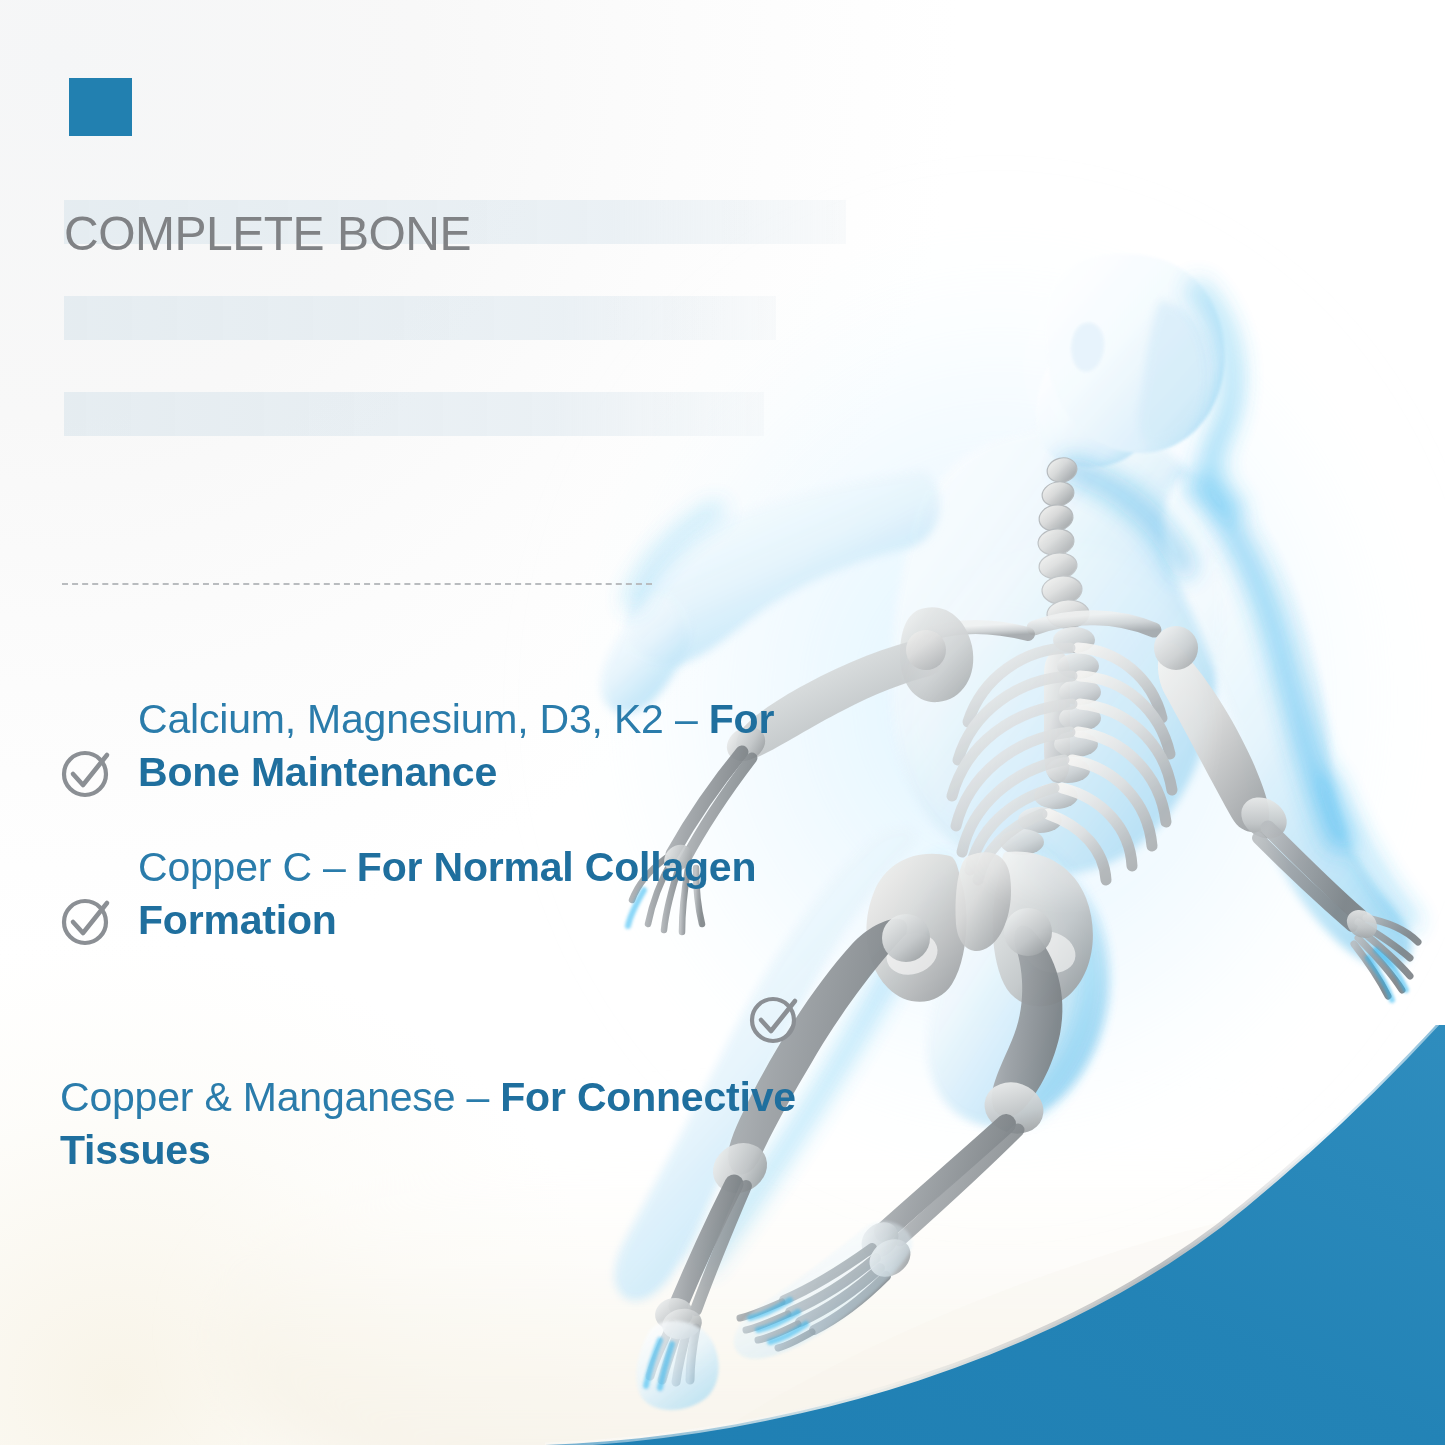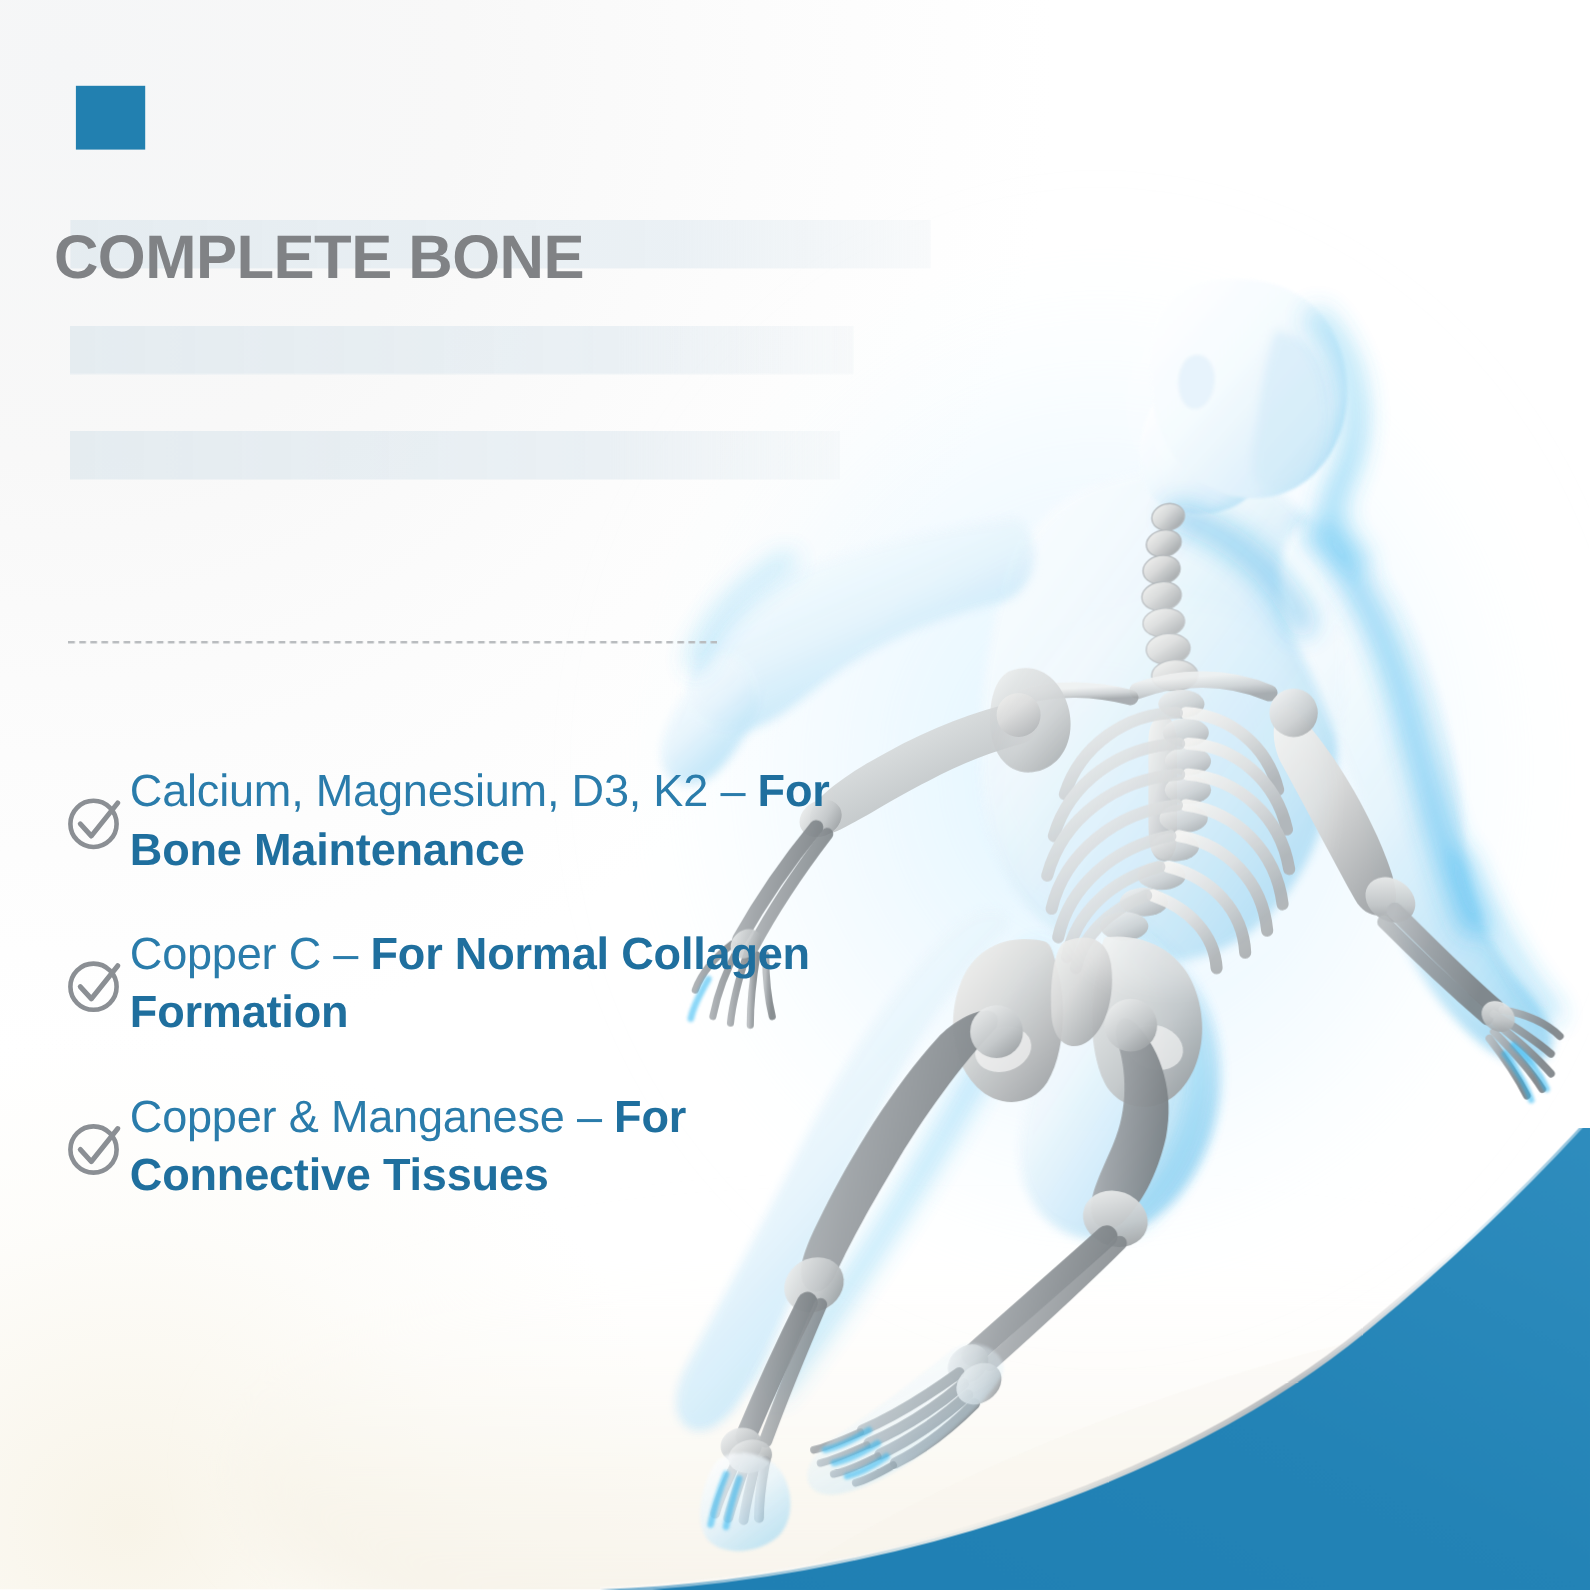--- a/index.html
+++ b/index.html
@@ -20,25 +20,25 @@
   #art{position:absolute;inset:0;pointer-events:none;}
 
   
   .accent-square{
     position:absolute;left:69px;top:78px;width:63px;height:58px;
     background:#2280b0;
   }
 
   
   .heading{
-    position:absolute;left:49px;top:186px;width:790px;
+    position:absolute;left:64px;top:186px;width:790px;
     margin:0;
     font-family:"Liberation Sans", sans-serif;
-    font-weight:bold;
-    font-size:56px;
+    font-weight:normal;
+    font-size:48px;
     line-height:96px;
     letter-spacing:-0.5px;
     color:#808285;
     text-transform:uppercase;
     z-index:6;
   }
   .heading .ln{display:block;position:relative;white-space:nowrap;}
 
   
   .hl-band{
@@ -56,24 +56,24 @@
     border-top:2px dashed #b9bcbf;
     z-index:6;
   }
 
   
   .bullets{
     position:absolute;left:60px;top:693px;width:740px;
     z-index:6;
   }
   .bullet{
-    display:flex;align-items:center;gap:6px;
+    display:flex;align-items:flex-end;gap:26px;
     margin-bottom:42px;
   }
-  .bullet:last-child{margin-bottom:0;}
+  .bullet:last-child{margin-bottom:0;flex-direction:column;}
   .check-icon{flex:0 0 auto;width:52px;height:52px;margin-top:4px;}
   .bullet-text{
     font-family:"Liberation Sans", sans-serif;
     font-size:41px;
     line-height:53px;
     color:#2a7cab;
     font-weight:normal;
     letter-spacing:-0.2px;
   }
   .bullet-text .b{font-weight:bold;color:#1f6f9e;}

